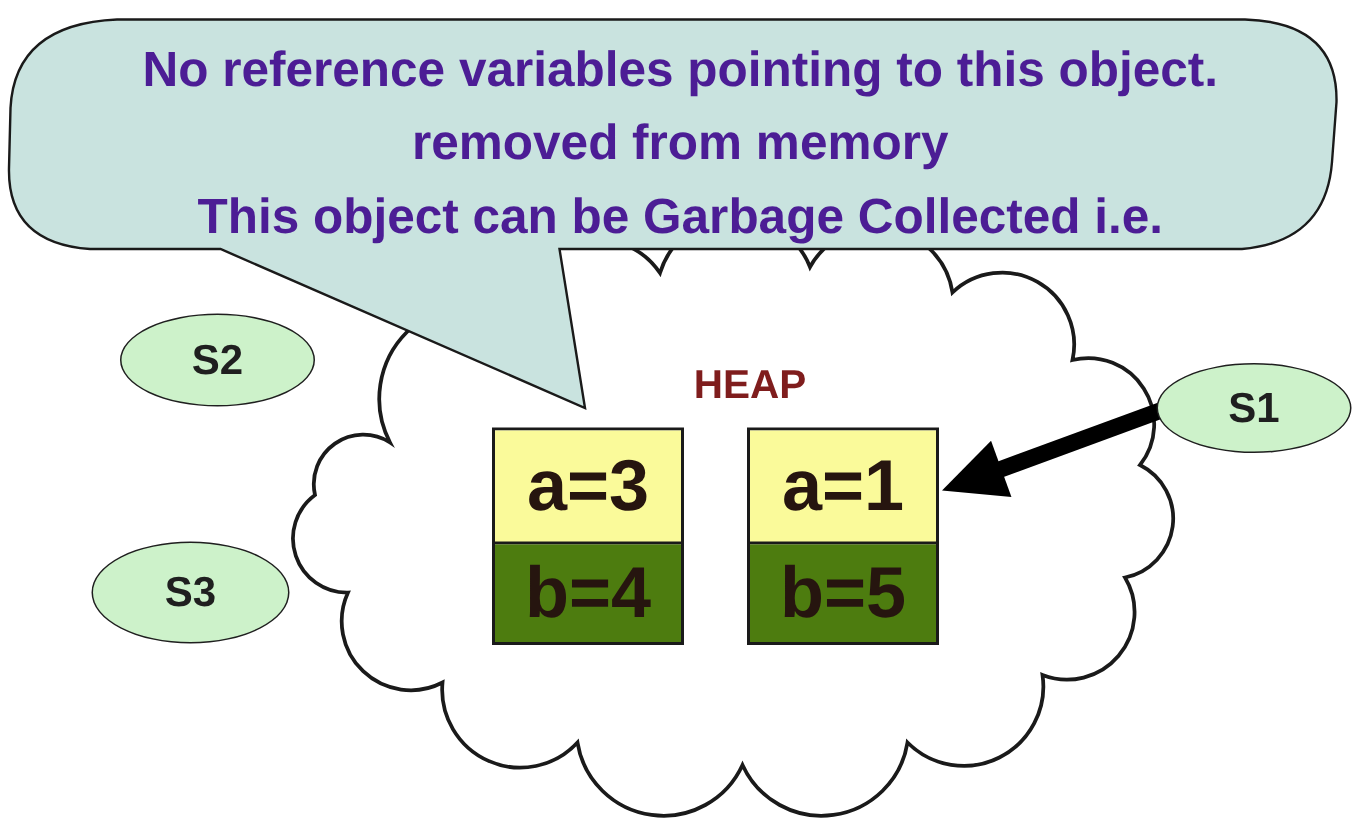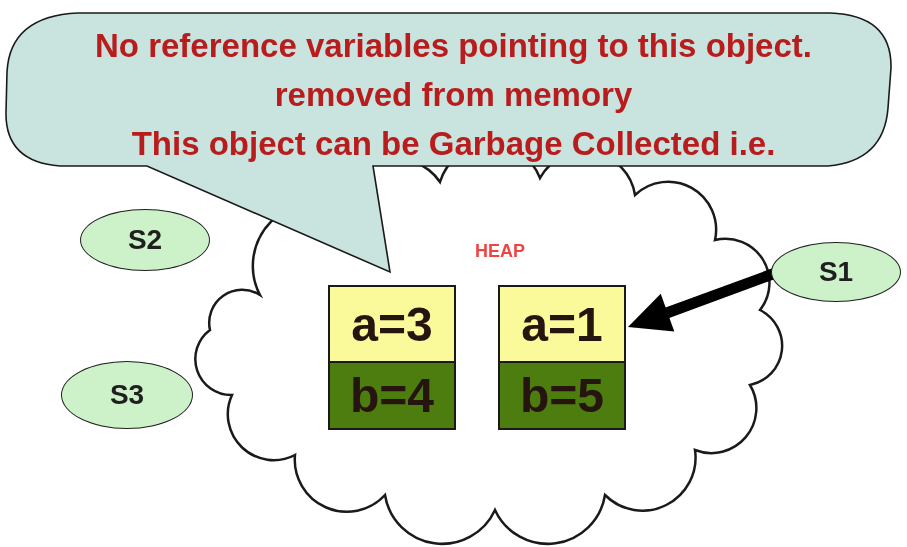--- a/index.html
+++ b/index.html
@@ -26,33 +26,33 @@
   
   #callout-text {
     position: absolute;
     left: 0;
     top: 21px;
     width: 907px;
     text-align: center;
     font-size: 33px;
     font-weight: bold;
     line-height: 49px;
-    color: #b91c1c;
+    color: #4c1d95;
     letter-spacing: 0px;
   }
   
   #heap-label {
     position: absolute;
     left: 420px;
     top: 241px;
     width: 160px;
     text-align: center;
-    font-size: 18px;
+    font-size: 27px;
     font-weight: bold;
-    color: #ef4444;
+    color: #7f1d1d;
   }
   
   .heap-object {
     position: absolute;
     width: 128px;
     height: 145px;
     border: 2px solid #1a1a1a;
     box-sizing: border-box;
     display: flex;
     flex-direction: column;

